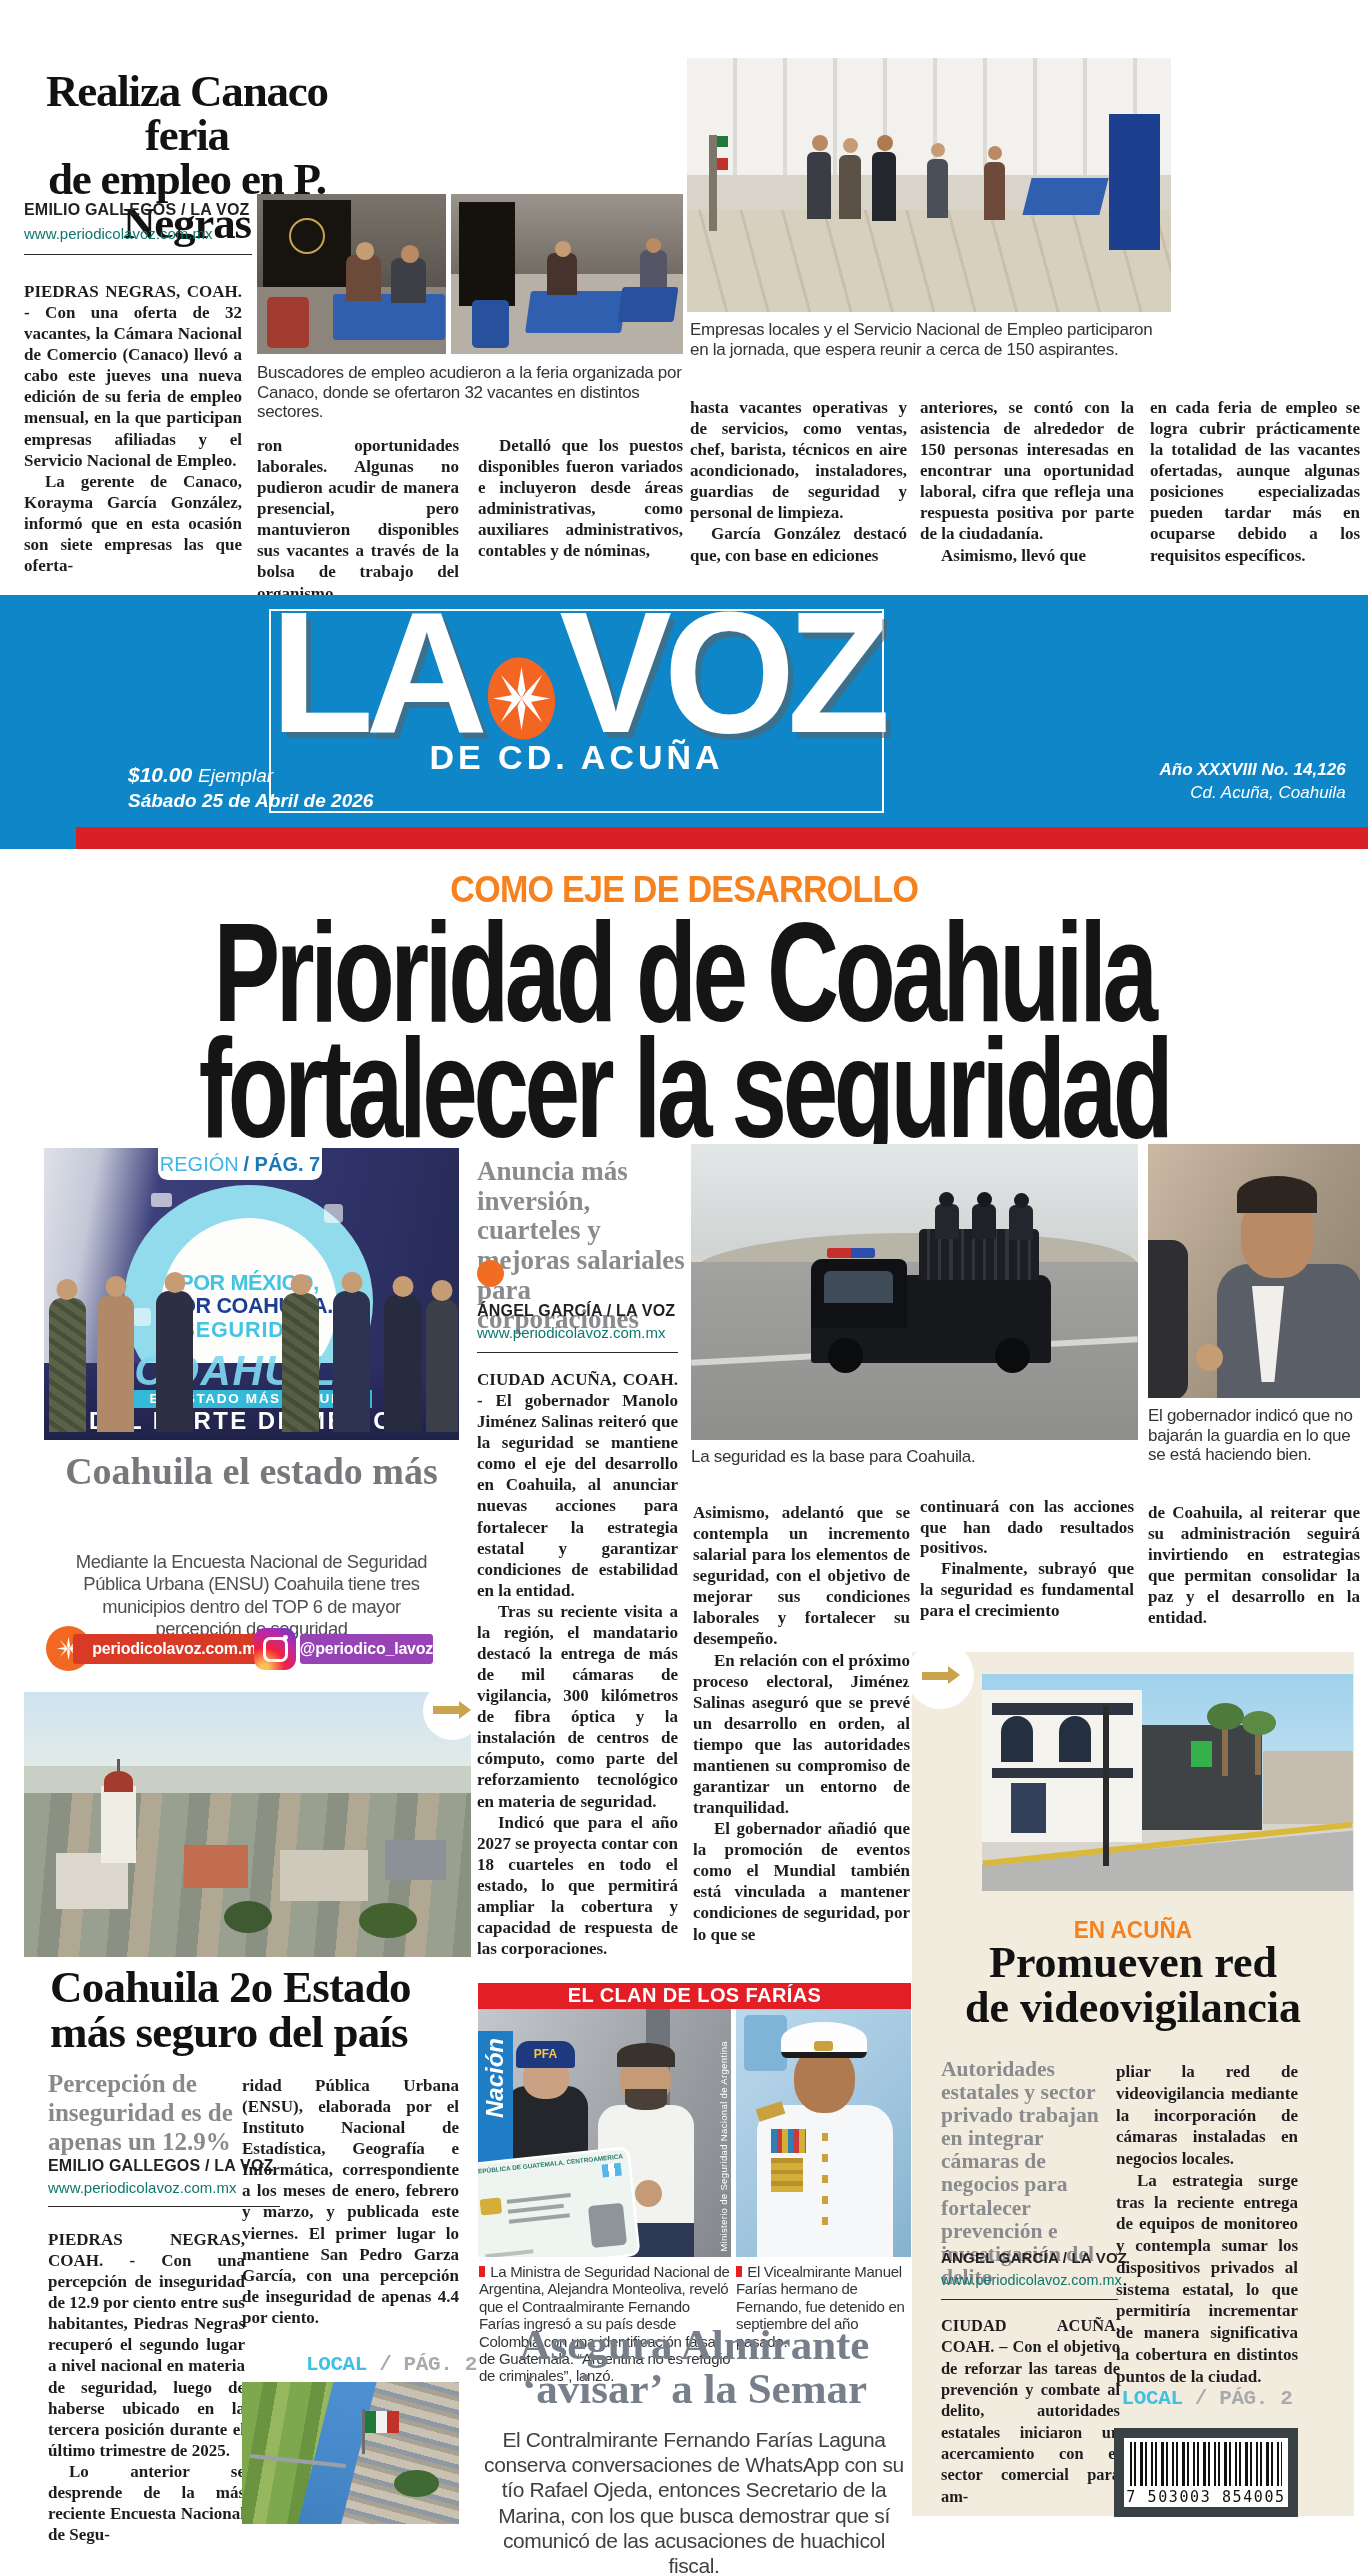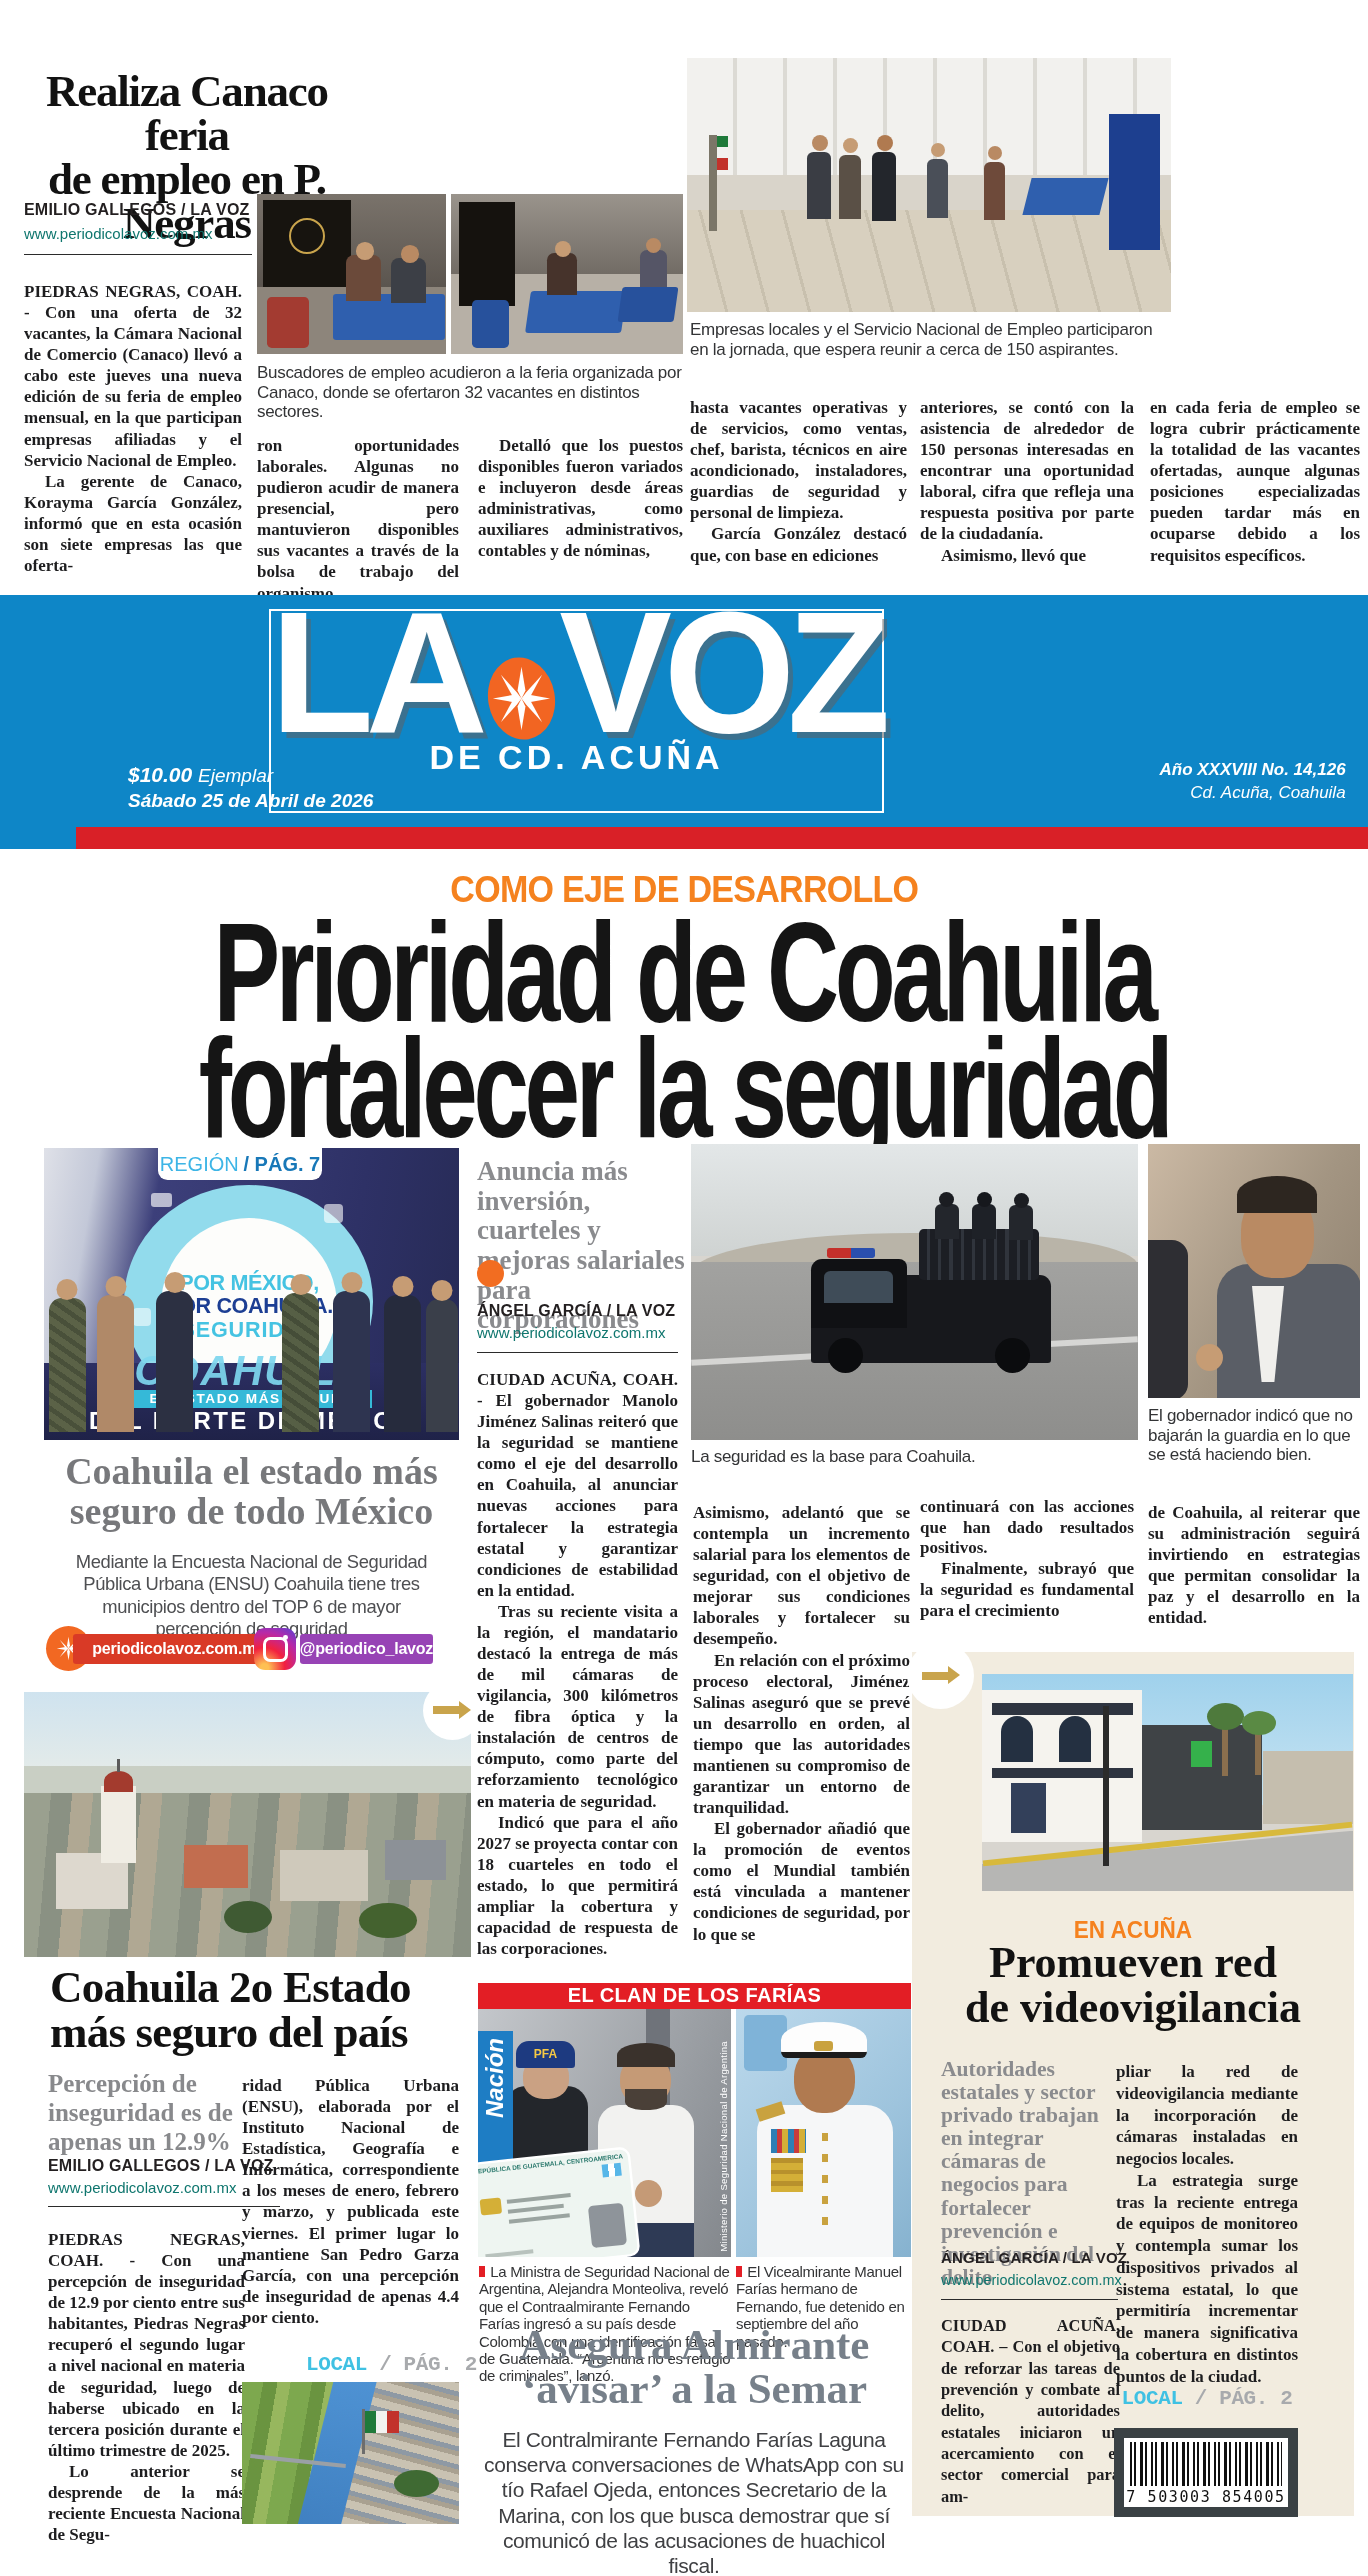--- a/index.html
+++ b/index.html
@@ -223,21 +223,20 @@
     <span class="fig" style="left:340px;width:37px;height:137px;background:#262b3d;"></span>
     <span class="fig" style="left:382px;width:32px;height:133px;background:#3a3f4a;"></span>
     <div class="rp-badge">
       <span class="sec">REGIÓN</span>
       <span class="pg">/ PÁG. 7</span>
     </div>
   </div>
 
   <div class="abs grayhead center" style="left:46px;top:1452px;width:411px;font-size:38px;line-height:1.05;">
     <div>Coahuila el estado más</div>
-    <div>seguro de todo México</div>
   </div>
   <div class="abs center condensed" style="left:64px;top:1551px;width:375px;font-family:'Liberation Sans',sans-serif;font-size:18.4px;line-height:1.22;color:#4e4f52;">Mediante la Encuesta Nacional de Seguridad Pública Urbana (ENSU) Coahuila tiene tres municipios dentro del TOP 6 de mayor percepción de seguridad</div>
 
   <div class="orangeball" style="left:46px;top:1626px;width:45px;height:45px;">
     <svg width="27" height="27" viewBox="0 0 92 92">
       <polygon fill="#fff" points="46,6 51,36 46,46 41,36"></polygon>
         <polygon fill="#fff" points="46,86 51,56 46,46 41,56"></polygon>
       <polygon fill="#fff" points="6,46 36,41 46,46 36,51"></polygon>
         <polygon fill="#fff" points="86,46 56,41 46,46 56,51"></polygon>
       <polygon fill="#fff" points="16,16 38,38 46,46 34,42"></polygon>

